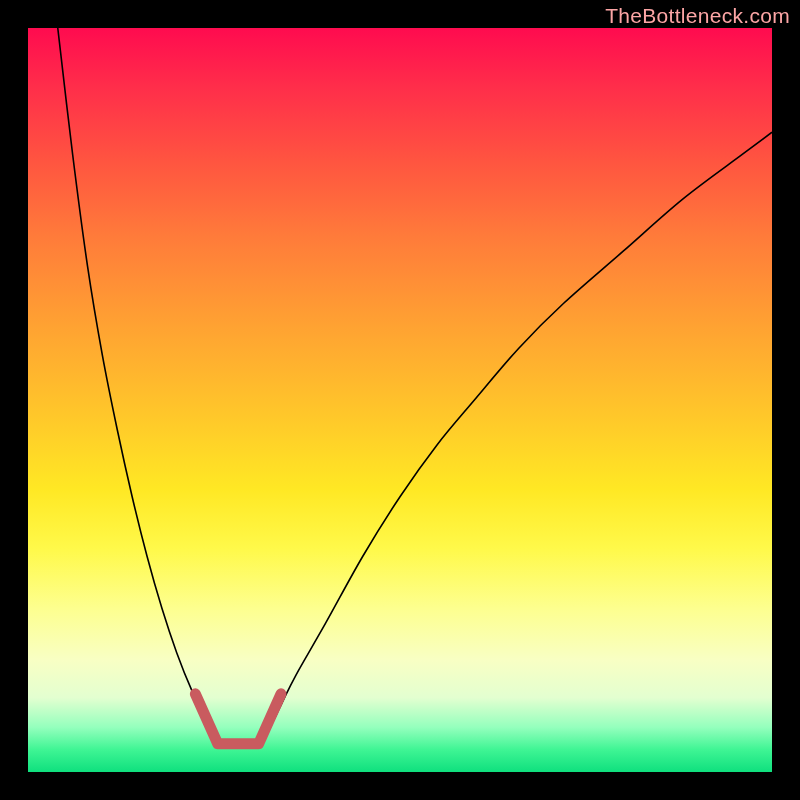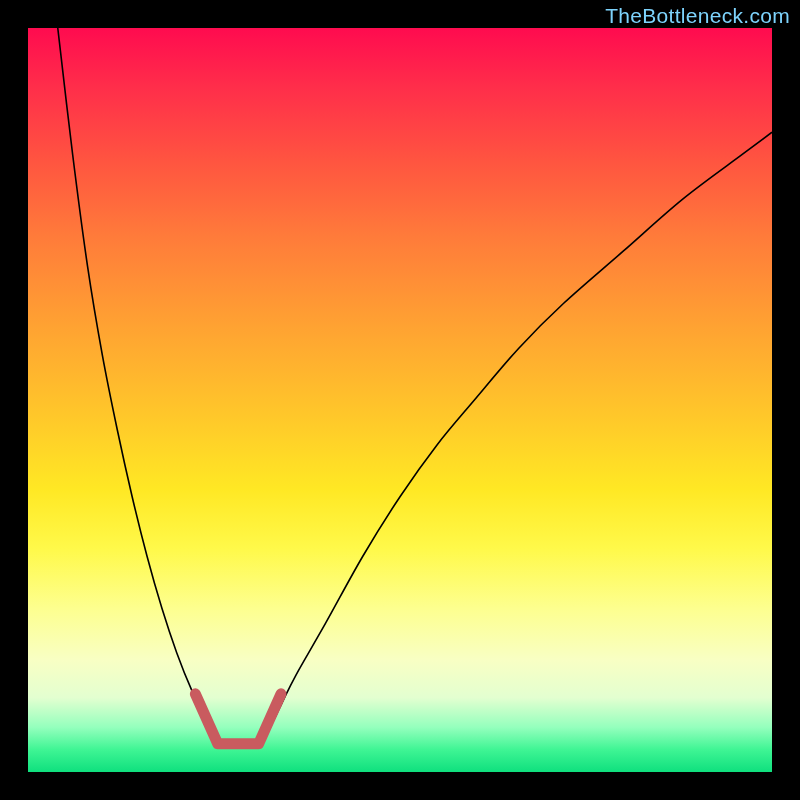--- a/index.html
+++ b/index.html
@@ -37,21 +37,21 @@
       #e3ffd0 90%,
       #94ffbd 94%,
       #3ff594 97%,
       #0fe07e 100%
     );
   }
   .watermark {
     position: absolute;
     top: 4px;
     right: 10px;
-    color: #7dd3fc;
+    color: #fca5a5;
     font-size: 21px;
     font-weight: 500;
     letter-spacing: 0.3px;
     z-index: 5;
   }
   svg.curves {
     position: absolute;
     inset: 0;
     z-index: 3;
   }

